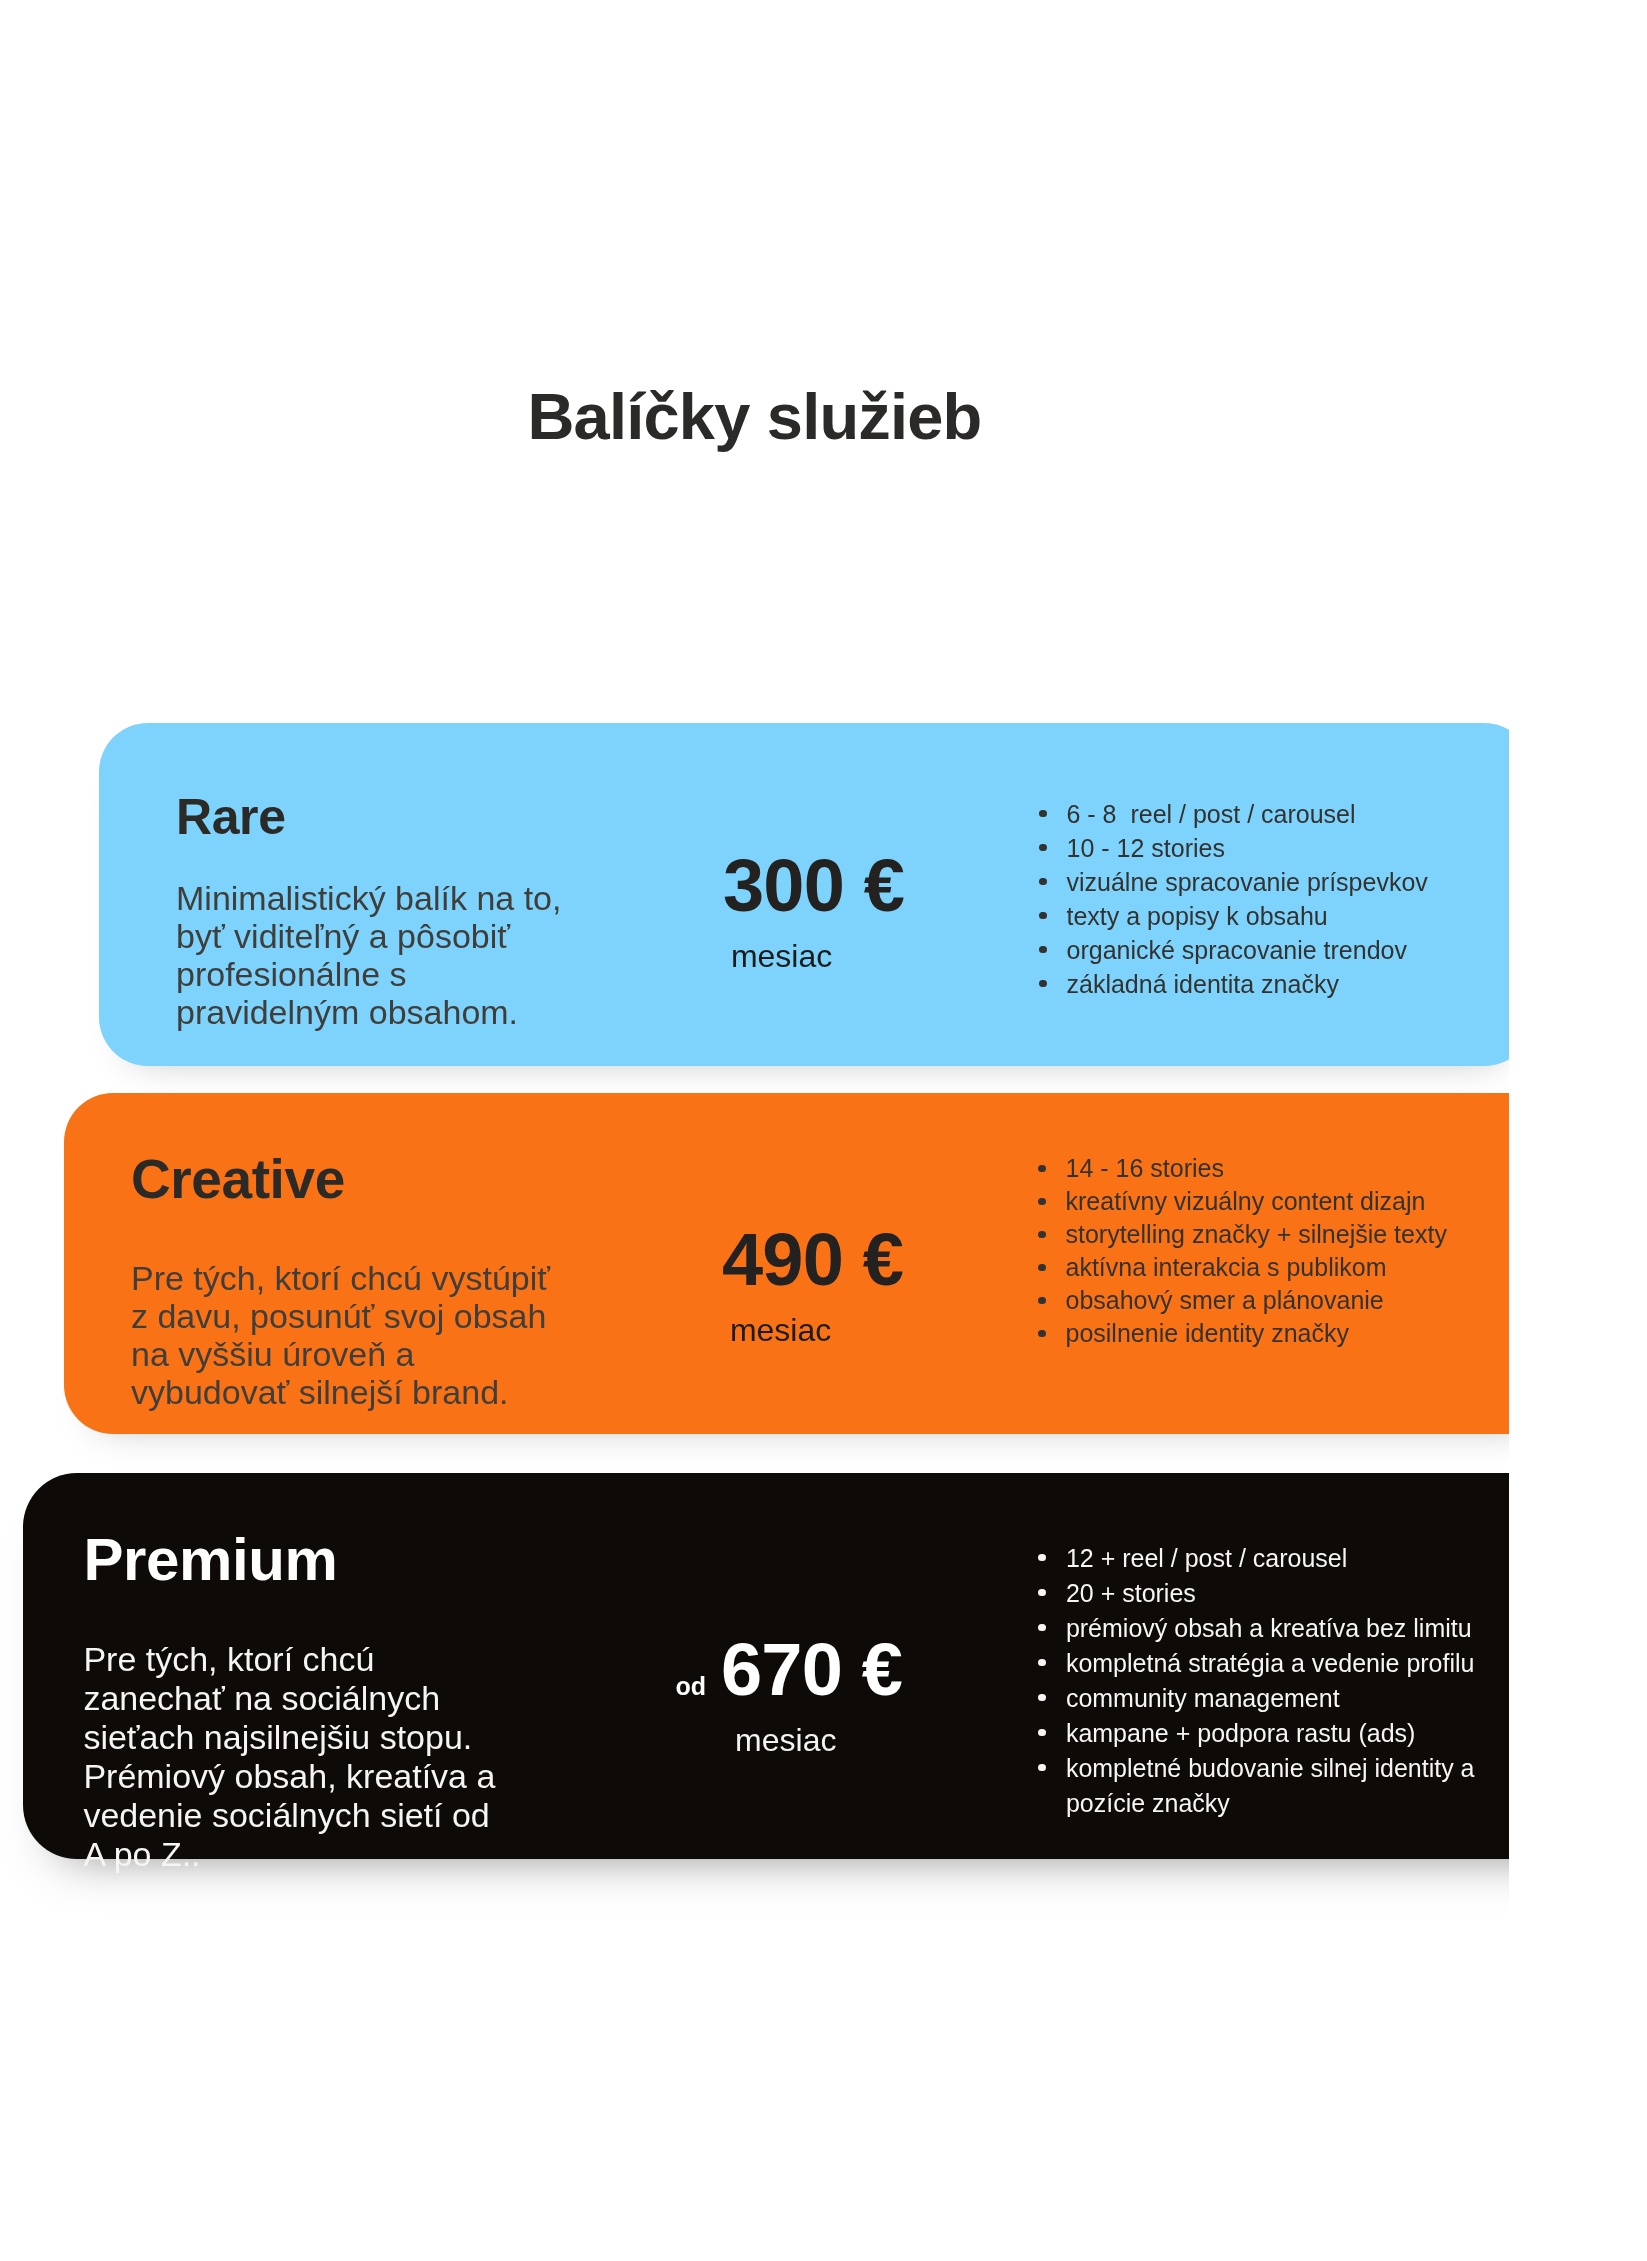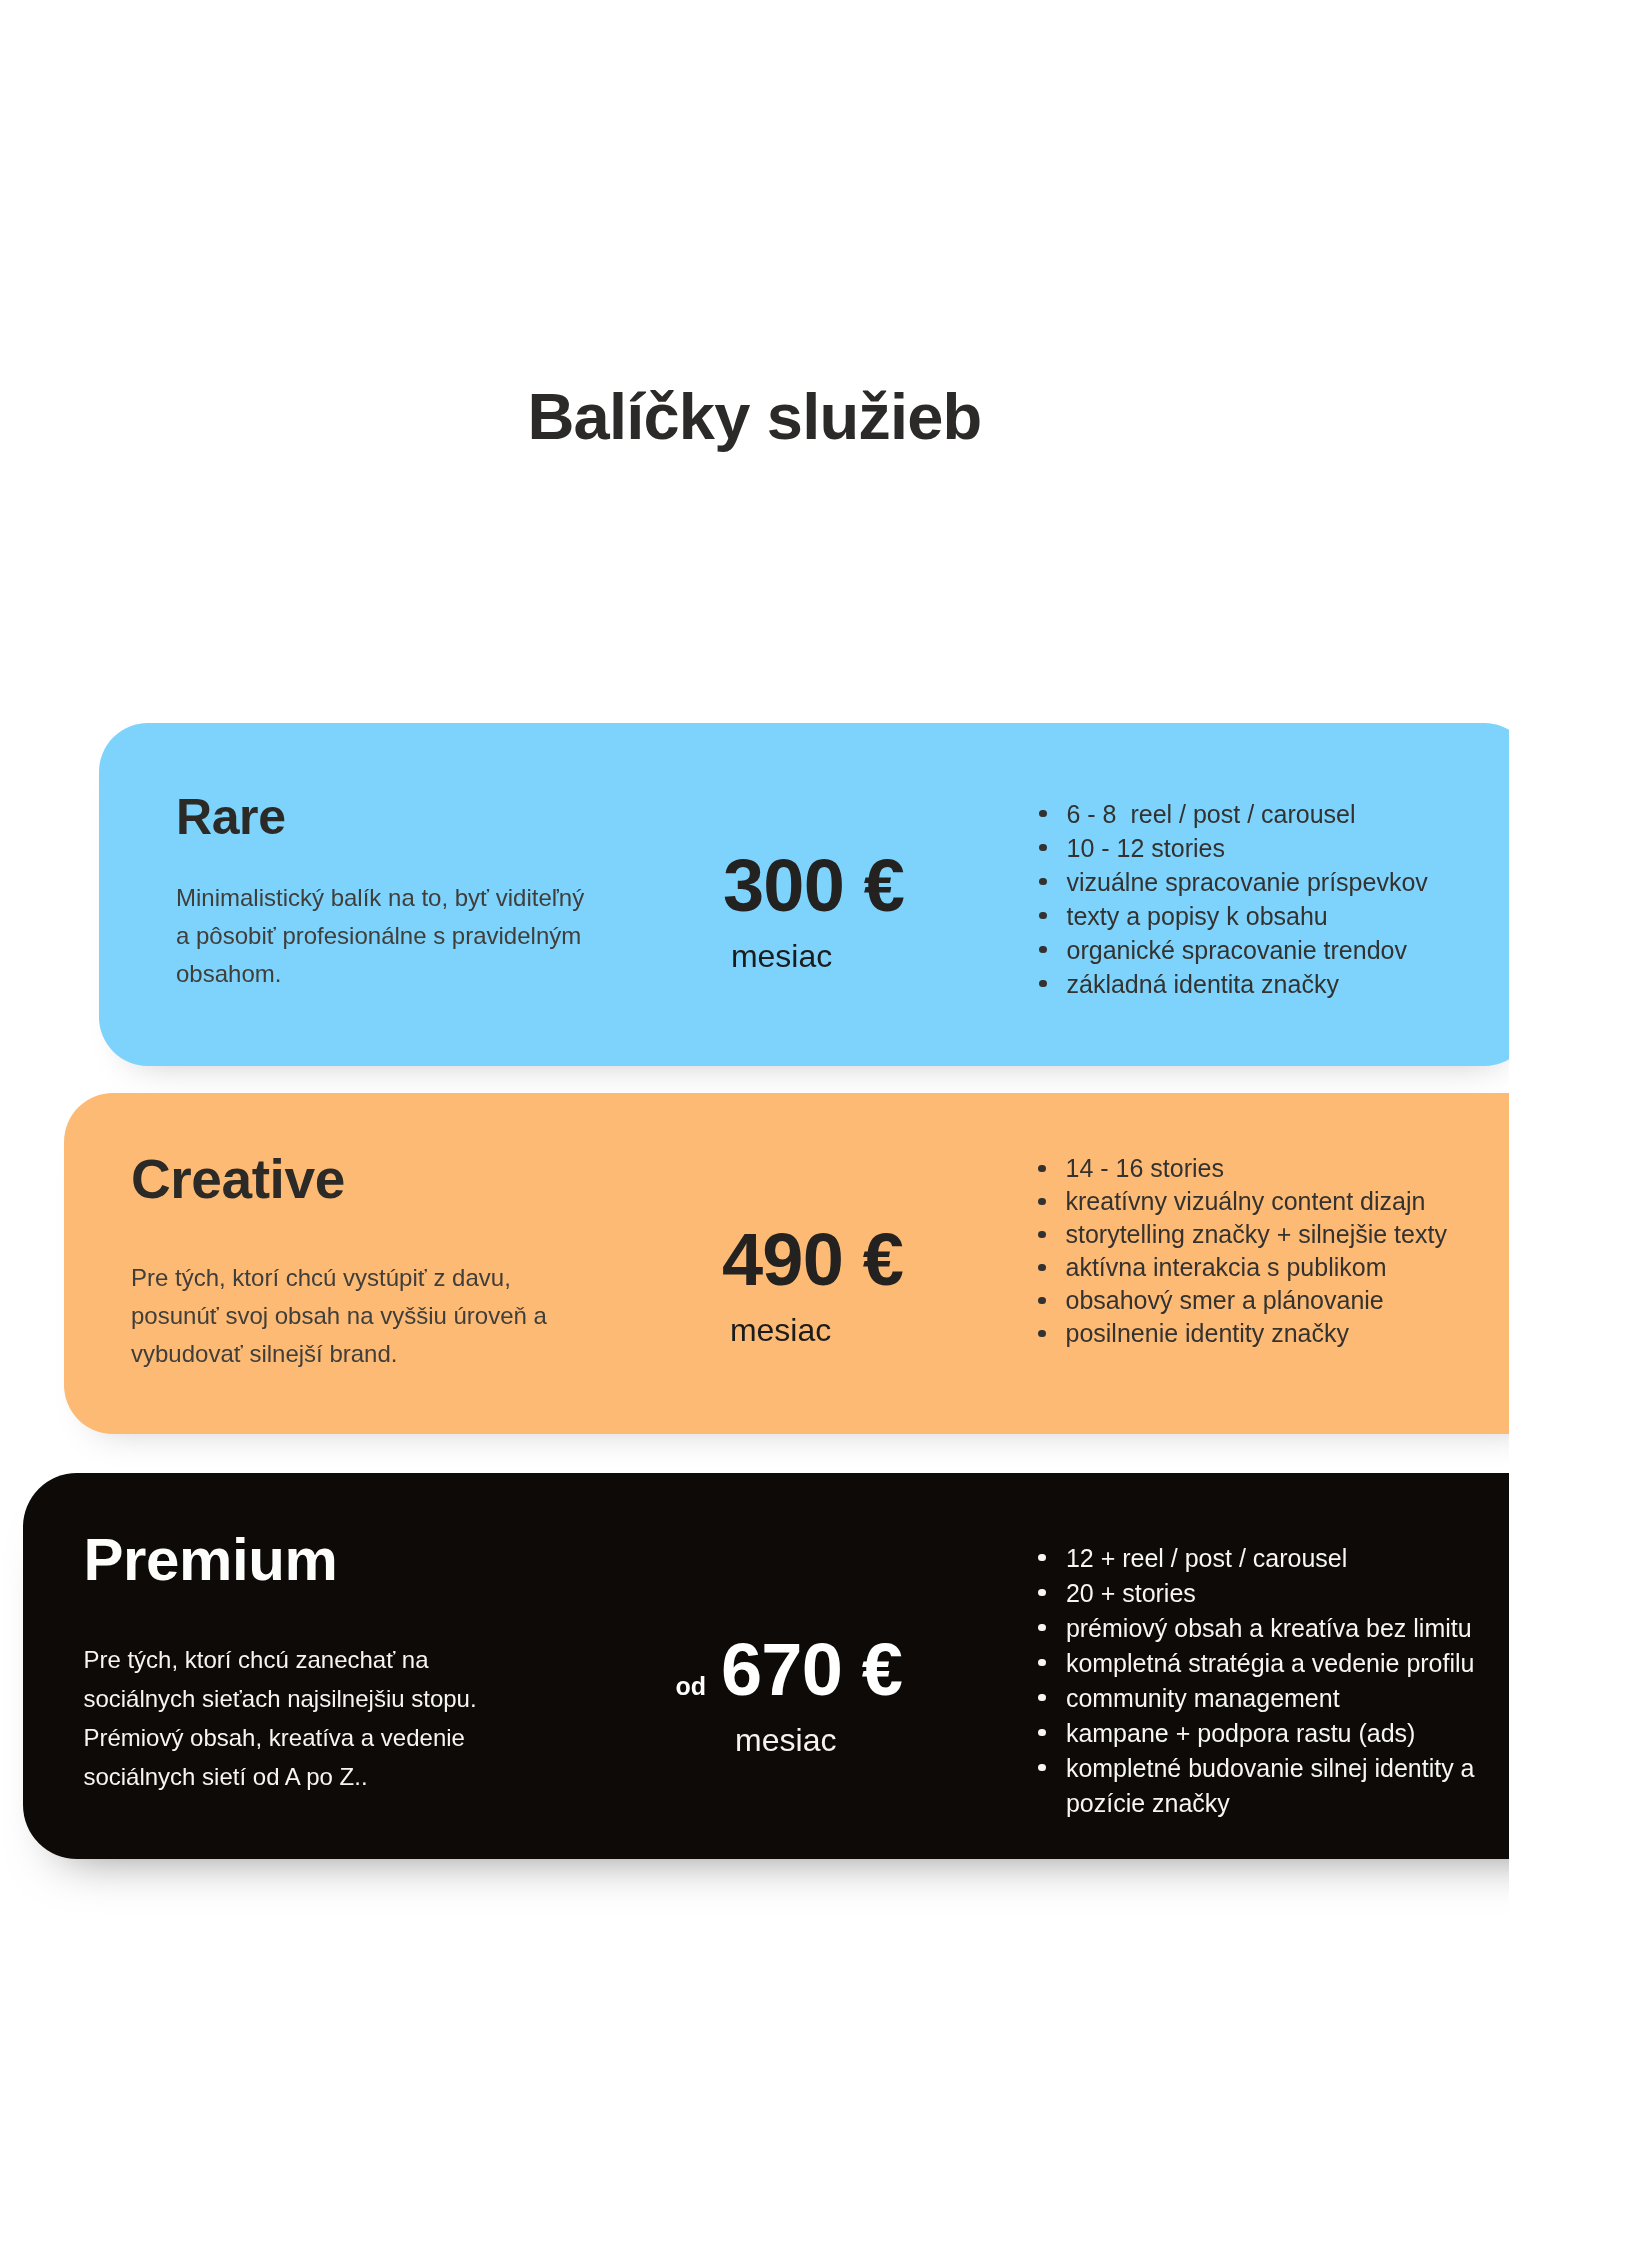--- a/index.html
+++ b/index.html
@@ -59,21 +59,21 @@
     font-weight: 700;
     letter-spacing: -0.4px;
     color: #2c2a27;
     line-height: 1;
   }
   .card-rare    .plan-name { font-size: 50px; }
   .card-creative .plan-name { font-size: 55px; }
   .card-premium .plan-name { font-size: 60px; color: #fdfdfc; }
 
   .plan-desc {
-    font-size: 24px;
+    font-size: 34px;
     line-height: 38px;
     color: #403e3b;
     font-weight: 400;
   }
   .card-rare    .plan-desc { margin-top: 37px; width: 423px; }
   .card-creative .plan-desc { margin-top: 52px; width: 440px; }
   .card-premium .plan-desc { margin-top: 50px; width: 427px; line-height: 39px; color: #f6f5f3; }
 
   .price-col { position: absolute; }
   .card-rare    .price-col { left: 624px; top: 126px; }
@@ -178,21 +178,21 @@
           <span class="bullet-dot"></span>
           <span>organické spracovanie trendov</span>
         </li>
       <li>
           <span class="bullet-dot"></span>
           <span>základná identita značky</span>
         </li>
     </ul>
   </section>
 
-  <section class="card card-creative" style="background-color: #fdba74;">
+  <section class="card card-creative" style="background-color: #f97316;">
     <div class="plan-info">
       <h2 class="plan-name">Creative</h2>
       <p class="plan-desc">Pre tých, ktorí chcú vystúpiť z davu, posunúť svoj obsah na vyššiu úroveň a vybudovať silnejší brand.</p>
     </div>
     <div class="price-col">
       <div class="price-line">
 
         <span class="price-amount">490 €</span>
       </div>
       <span class="price-period">mesiac</span>

